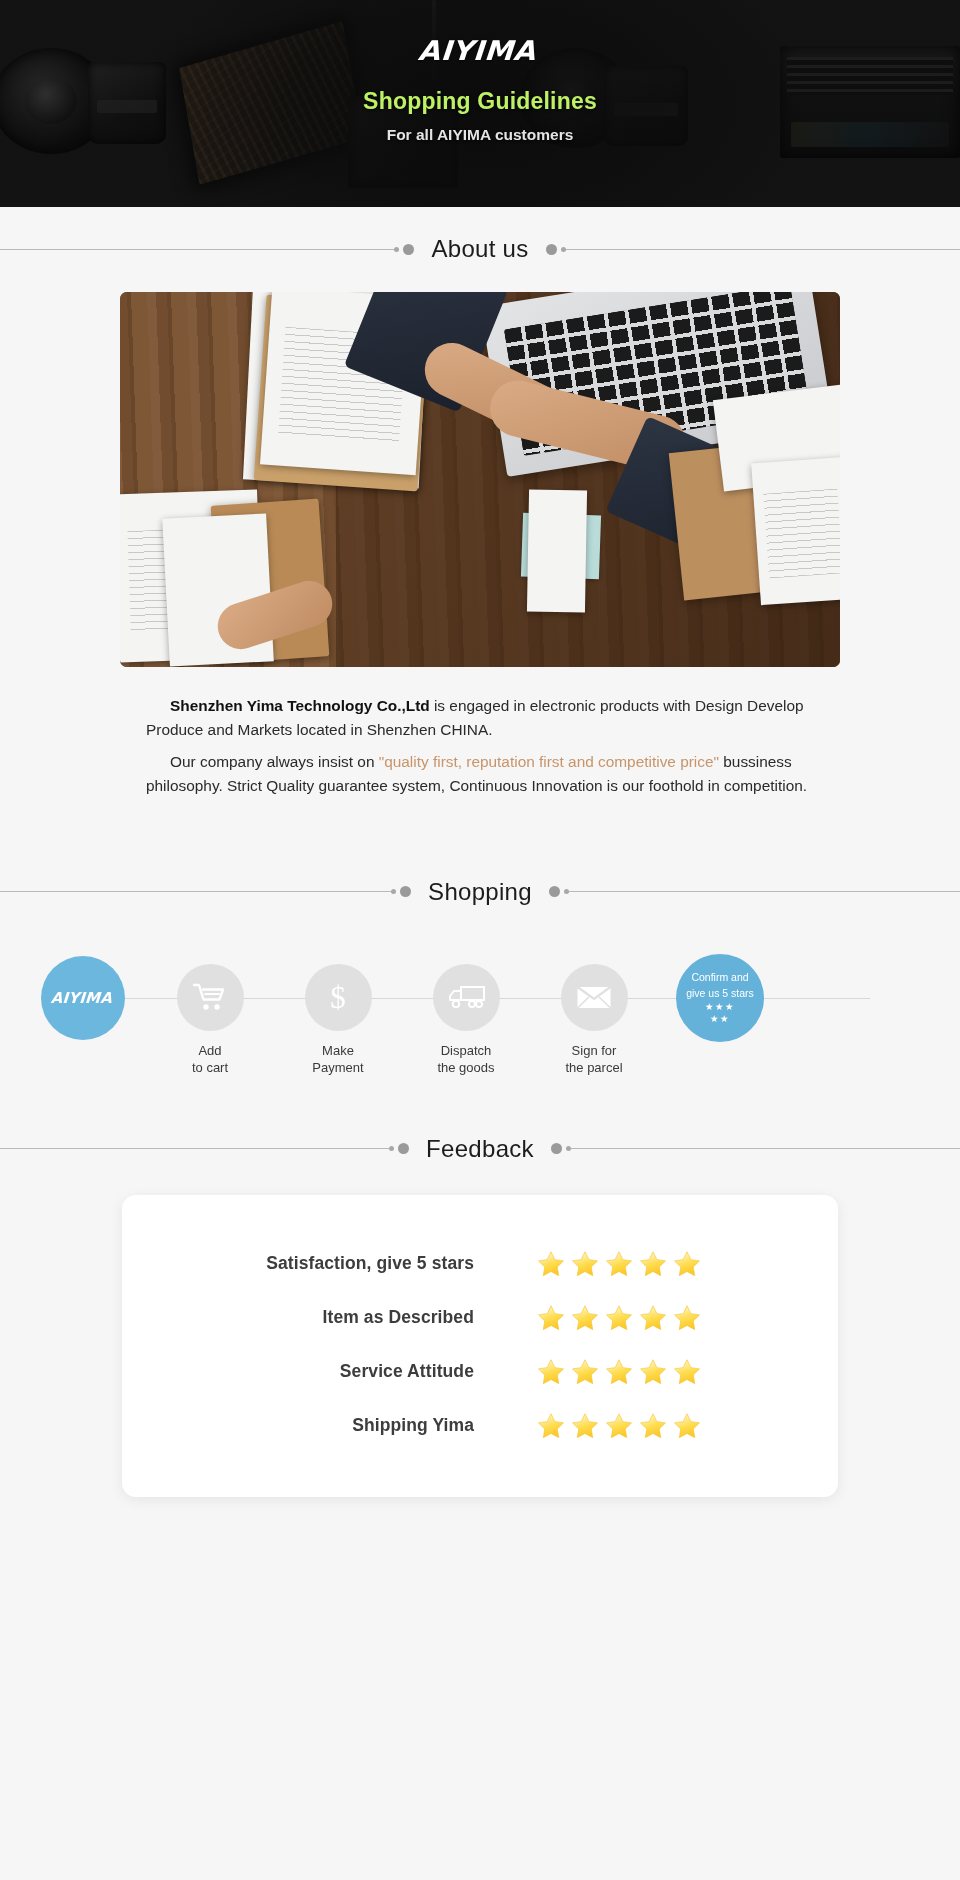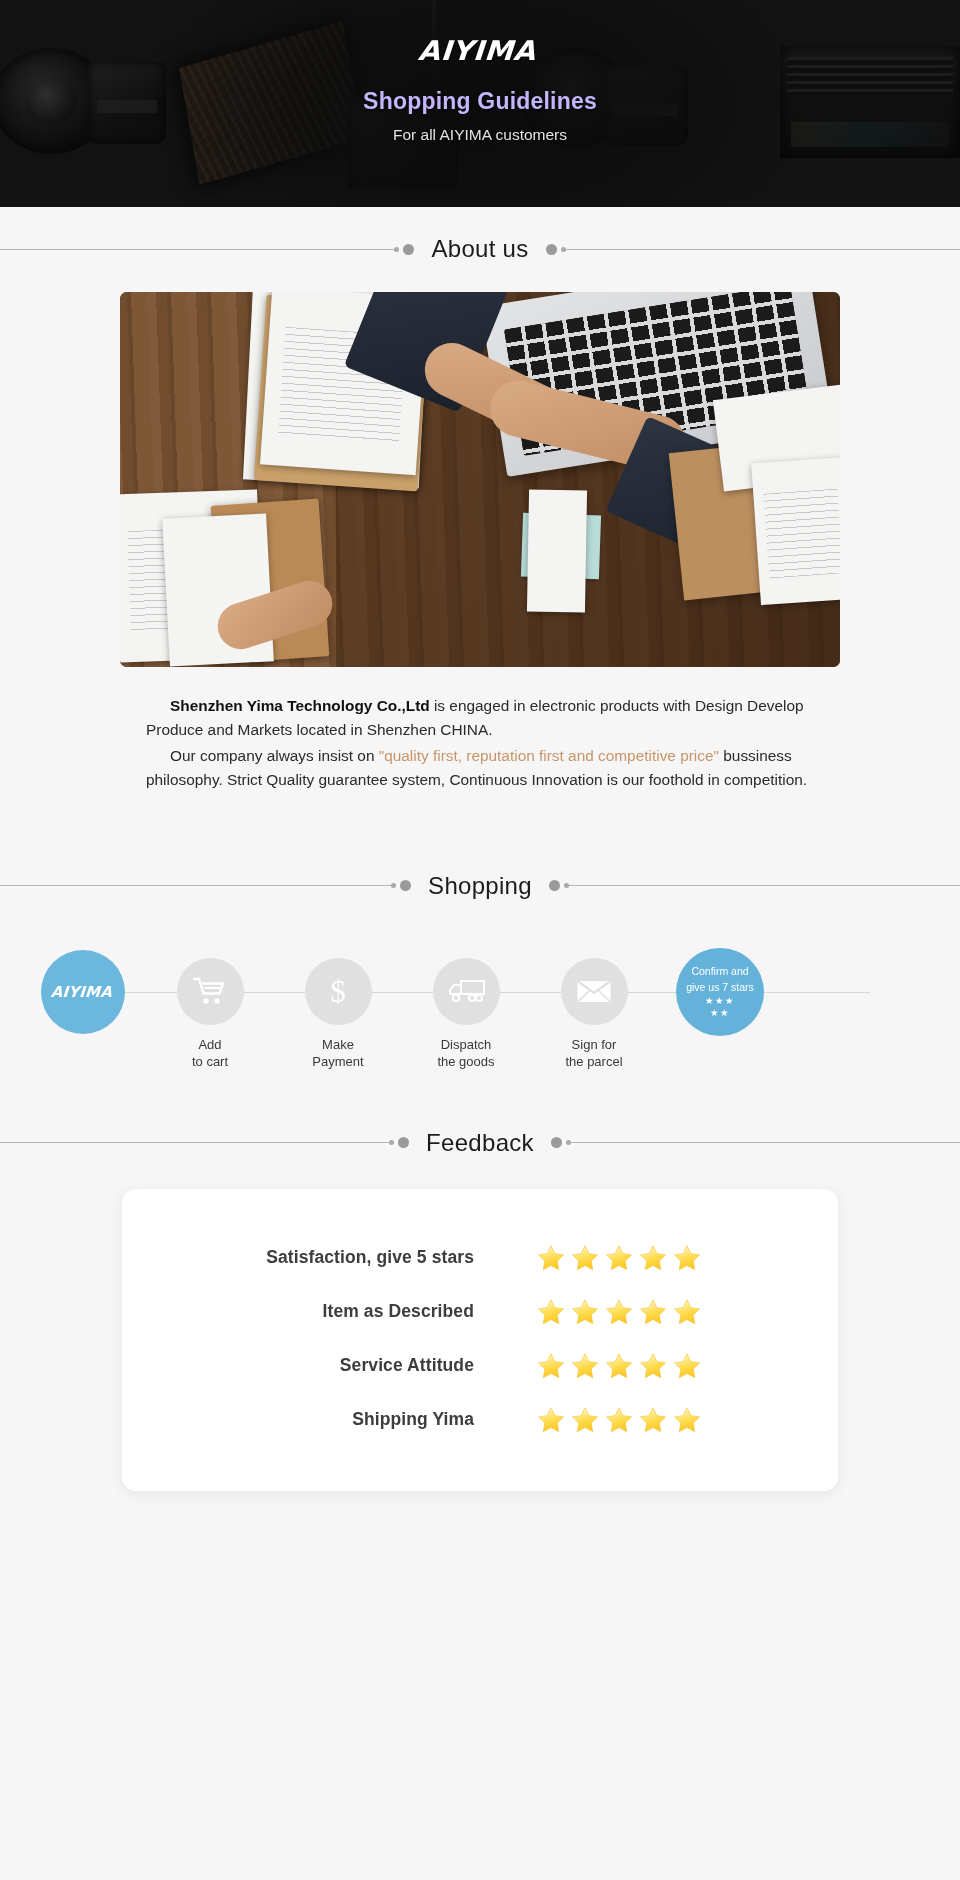--- a/index.html
+++ b/index.html
@@ -115,29 +115,29 @@
     letter-spacing: .5px;
     color: #ffffff;
     font-family: "DejaVu Sans", sans-serif;
     transform: skewX(-7deg) scaleX(1.06);
     text-shadow: 0 1px 2px rgba(0,0,0,.6);
   }
   .hero-title {
     margin-top: 22px;
     font-size: 23px;
     font-weight: 700;
-    color: #c4b5fd;
+    color: #bef264;
     letter-spacing: .2px;
     text-shadow: 0 1px 3px rgba(0,0,0,.7);
   }
   .hero-sub {
     margin-top: 11px;
     font-size: 15.5px;
     color: #e4e4e4;
-    font-weight: 400;
+    font-weight: 700;
     text-shadow: 0 1px 3px rgba(0,0,0,.8);
   }
 
   
   .sec-head {
     position: relative;
     width: 960px;
     height: 42px;
     display: flex;
     align-items: center;
@@ -253,21 +253,21 @@
   }
   .about-p {
     width: 668px;
     margin: 0 auto;
     font-size: 15.4px;
     line-height: 1.55;
     color: #2a2a2a;
     text-align: left;
   }
   .about-p.first { margin-top: 27px; }
-  .about-p.second { margin-top: 2px; }
+  .about-p.second { margin-top: 8px; }
   .indent { display: inline-block; width: 24px; }
   .bold-co { font-weight: 700; color: #111; text-align: right; }
   .quote-orange { color: #c8956a; }
 
   
   .steps-wrap {
     position: relative;
     width: 960px;
     height: 140px;
     margin-top: 27px;
@@ -518,21 +518,21 @@
           <path d="M1.5 23 L13 12 M34.5 23 L23 12" fill="none" stroke="#e0e0e0" stroke-width="1.6"></path>
         </svg>
       </div>
       <div class="step-label">Sign for
 the parcel</div>
     </div>
 
     <div class="step" style="left:655px;">
       <div class="circle last">
         <div class="last-text">Confirm and</div>
-        <div class="last-text">give us 7 stars</div>
+        <div class="last-text">give us 5 stars</div>
         <div class="last-stars">★★★</div>
         <div class="last-stars">★★</div>
       </div>
     </div>
   </div>
 
   <div class="sec-head" style="margin-top:48px;">
     <div class="sec-line"></div>
     <div class="dot-sm"></div>
     <div class="gap4"></div>

